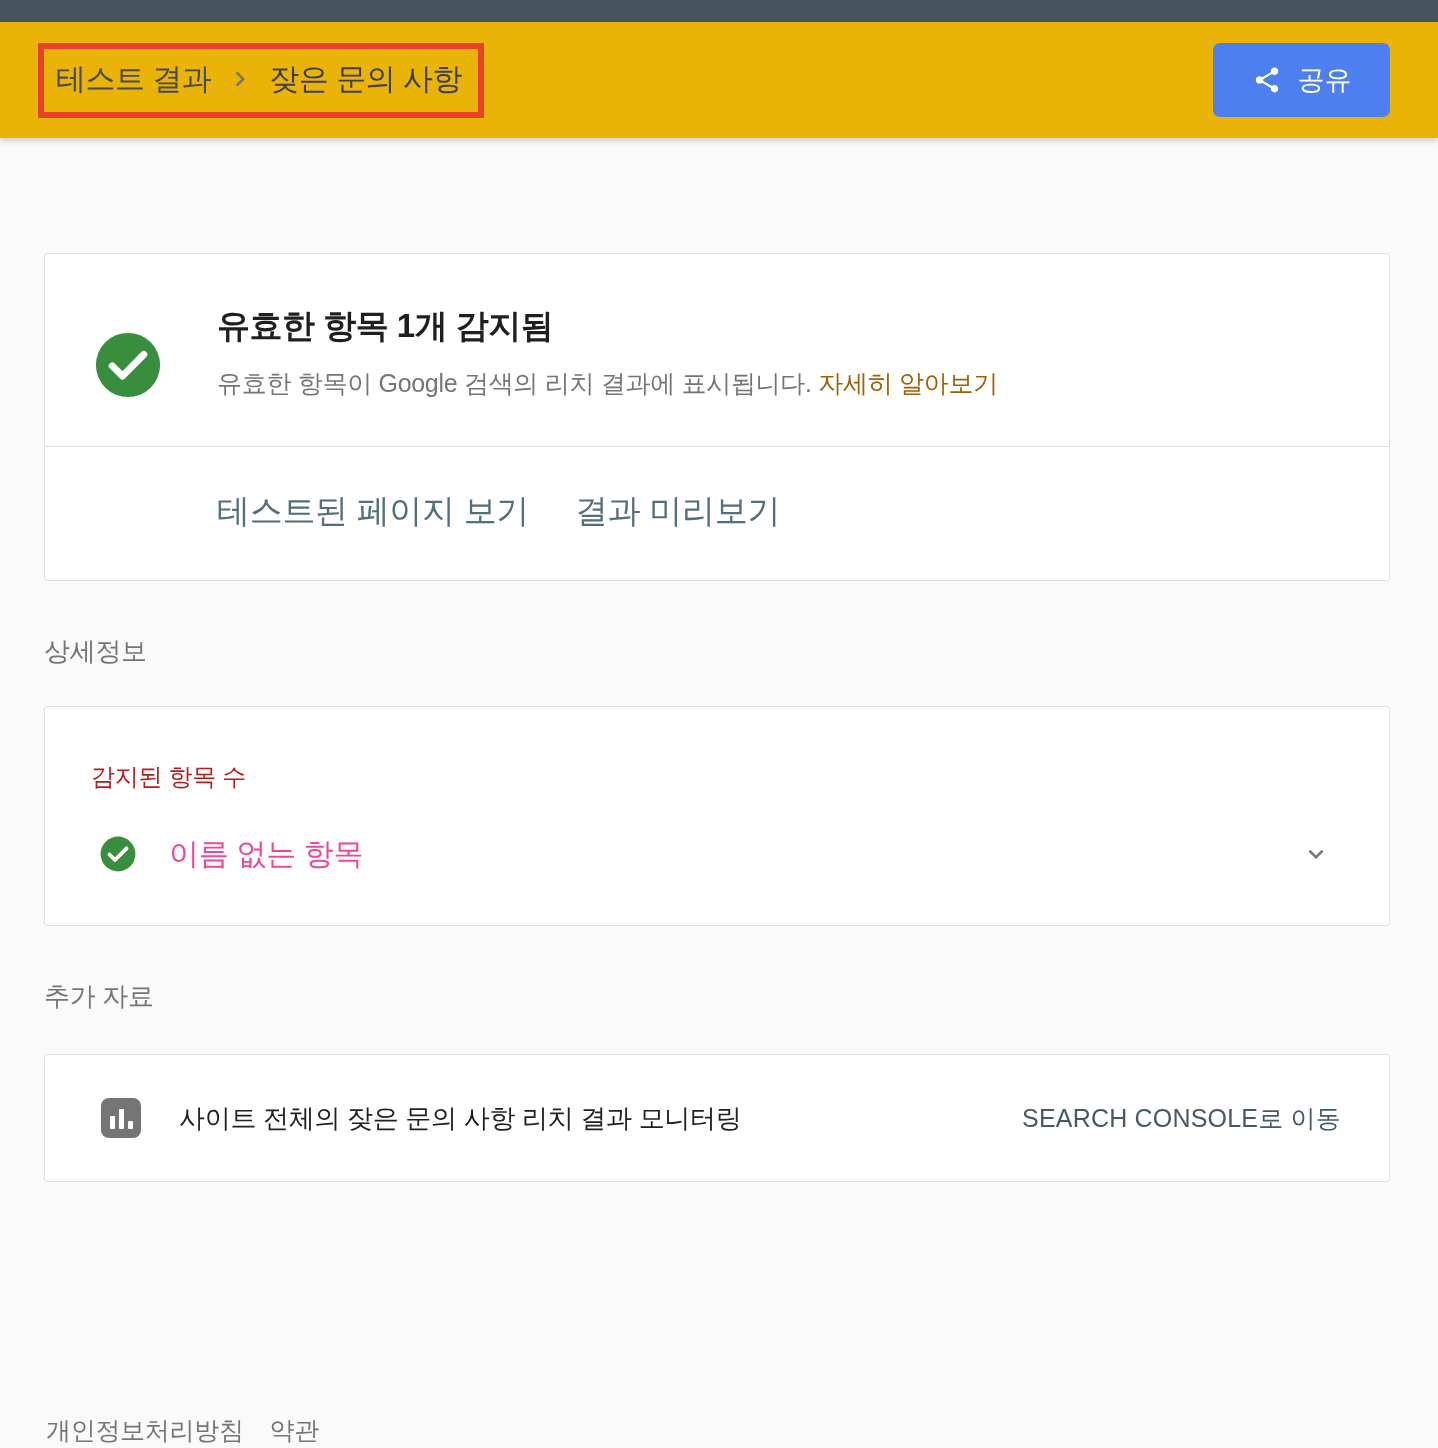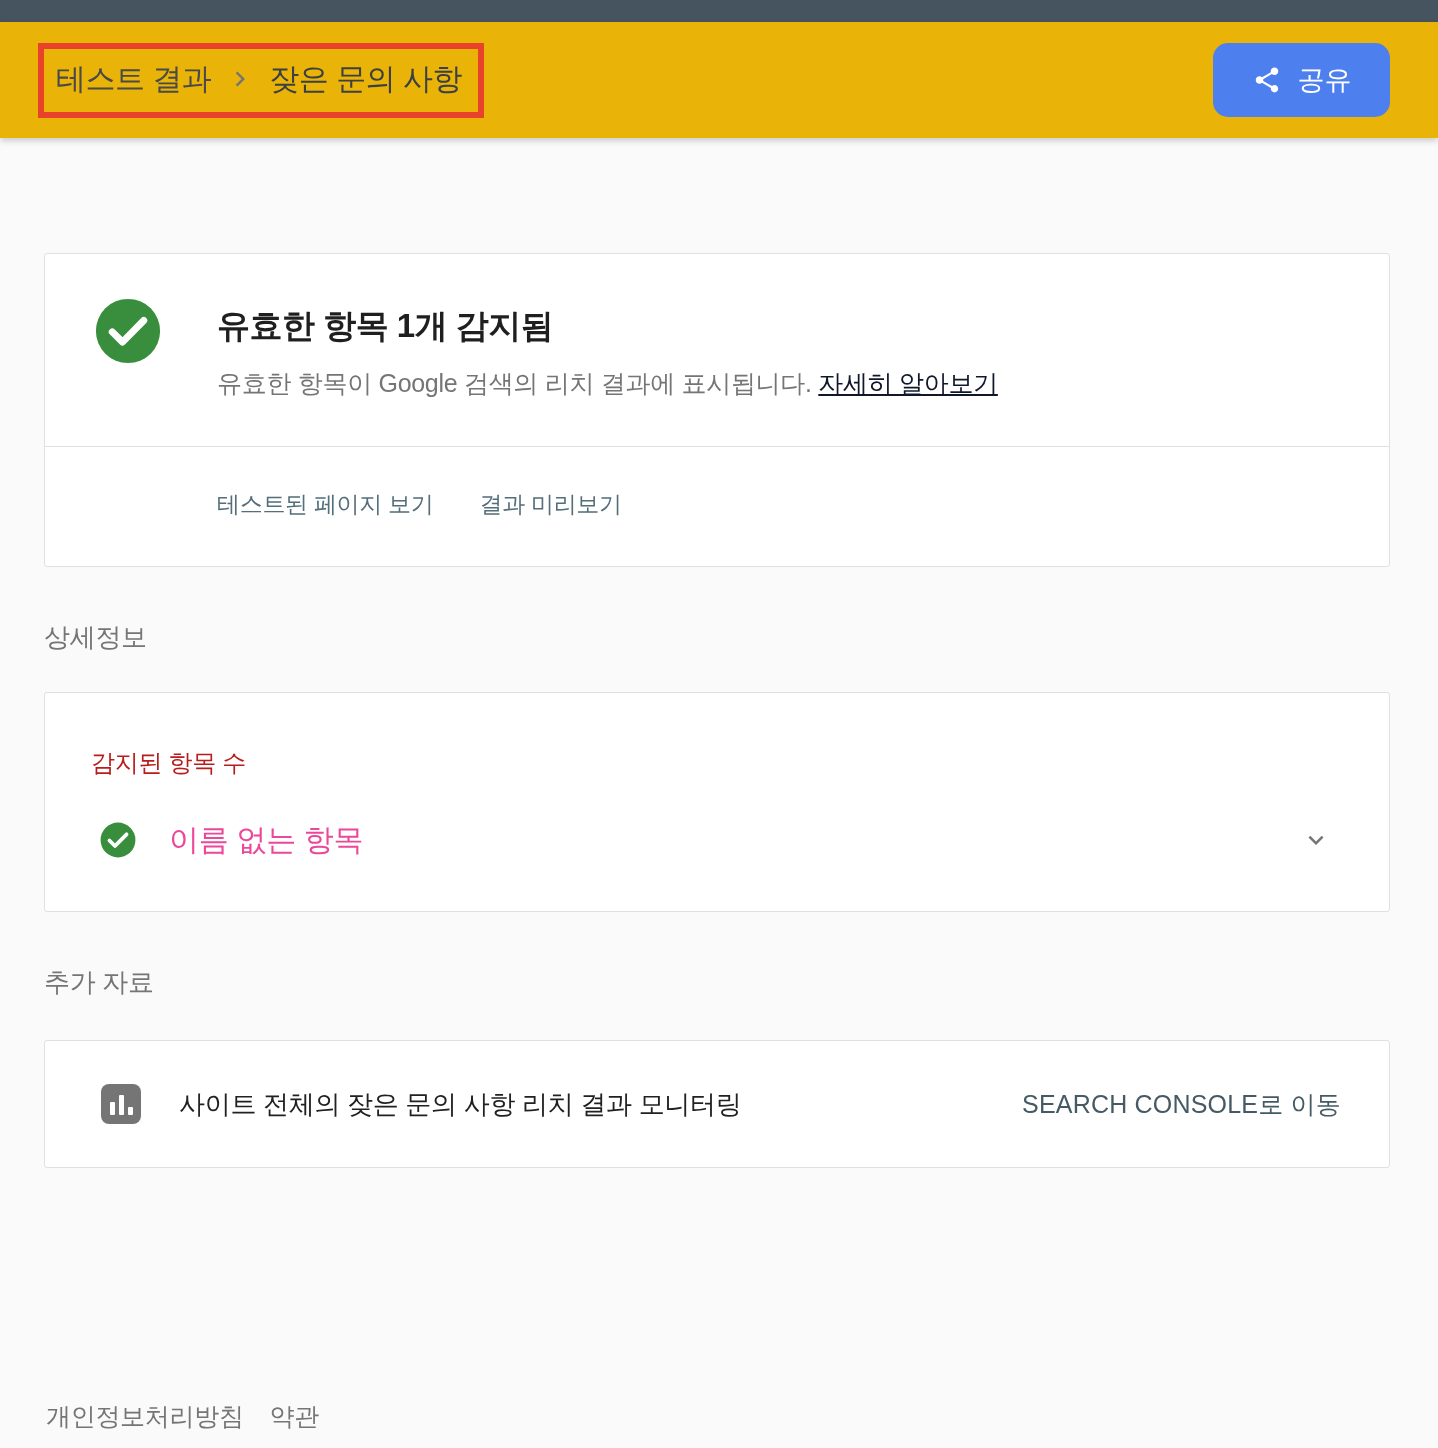--- a/index.html
+++ b/index.html
@@ -39,69 +39,68 @@
     letter-spacing: -0.5px;
     white-space: nowrap;
   }
   .crumb.current { color: #3c4043; }
   .crumb-sep { display: flex; align-items: center; }
   .share-btn {
     width: 177px;
     height: 74px;
     background: #4d80ee;
     border: none;
-    border-radius: 15px;
+    border-radius: 7px;
     color: #ffffff;
     font-size: 27px;
     font-family: inherit;
     display: flex;
     align-items: center;
     justify-content: center;
     gap: 16px;
     cursor: pointer;
   }
   .content { padding: 0 48px 0 44px; }
   .card {
     background: #ffffff;
     border: 1px solid #e0e0e0;
     border-radius: 3px;
   }
   .result-card { margin-top: 115px; }
   .result-main {
     display: flex;
-    align-items: flex-start;
+    align-items: flex-end;
     gap: 54px;
     padding: 42px 48px 46px 48px;
   }
   .result-text { padding-top: 8px; }
   .result-title {
     font-size: 33px;
     font-weight: 700;
     color: #1f1f1f;
     letter-spacing: -0.5px;
     margin-bottom: 18px;
   }
   .result-desc {
     font-size: 25px;
     color: #757575;
     letter-spacing: -0.3px;
   }
   .learn-more {
-    color: #0f172a;
-    text-decoration: underline;
+    color: #a16207;
     cursor: pointer;
   }
   .card-divider { border-top: 1px solid #e0e0e0; }
   .result-actions {
     display: flex;
     gap: 46px;
     padding: 42px 48px 46px 172px;
   }
   .action-link {
-    font-size: 23px;
+    font-size: 33px;
     font-weight: 500;
     color: #546e7a;
     letter-spacing: -0.3px;
     cursor: pointer;
     white-space: nowrap;
   }
   .section-title {
     margin-top: 55px;
     font-size: 26px;
     color: #757575;

